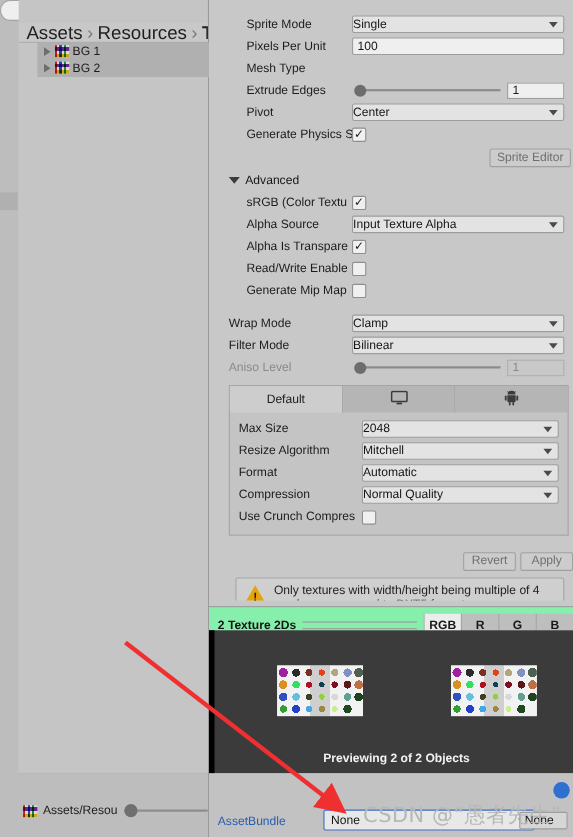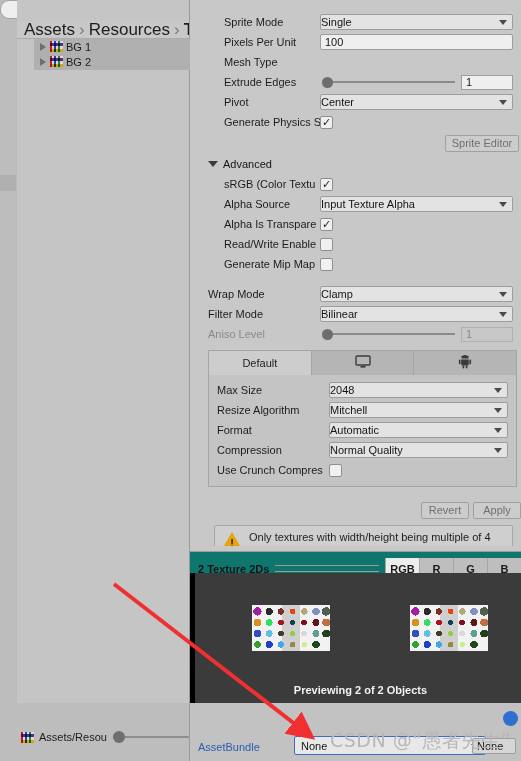--- a/index.html
+++ b/index.html
@@ -139,21 +139,21 @@
     display:flex;align-items:flex-start;padding:5px 6px;gap:6px;box-sizing:border-box;
   }
   .warn-tri{width:0;height:0;border-left:11px solid transparent;border-right:11px solid transparent;
             border-bottom:19px solid #e5a50a;position:relative;flex:none;margin-top:1px;}
   .warn-tri:after{content:"!";position:absolute;left:-2px;top:5px;width:4px;text-align:center;
                   font-size:11px;font-weight:bold;color:#2a2000;}
   .helptext{font-size:11px;color:#1e1e1e;line-height:13px;}
 
   
   .preview-hdr{
-    position:absolute;left:0;top:551px;width:331px;height:34px;background:#0f766e;
+    position:absolute;left:0;top:551px;width:331px;height:34px;background:#86efac;
     border-top:1px solid #9c9c9c;display:flex;align-items:center;padding-left:8px;box-sizing:border-box;justify-content:space-between;
   }
   .prev-title{font-size:11px;font-weight:bold;color:#141414;white-space:nowrap;}
   .prev-grip{flex:1;height:5px;margin:0 6px;border-top:1px solid #9a9a9a;border-bottom:1px solid #9a9a9a;}
   .chan-tabs{display:flex;height:22px;}
   .chan{width:34px;display:flex;align-items:center;justify-content:center;font-size:11px;
         font-weight:bold;background:#bebebe;border-left:1px solid #a6a6a6;color:#191919;box-sizing:border-box;}
   .chan.active{background:#ececec;}
 
   .preview-area{position:absolute;left:0;top:573px;width:331px;height:130px;background:#3b3b3b;

